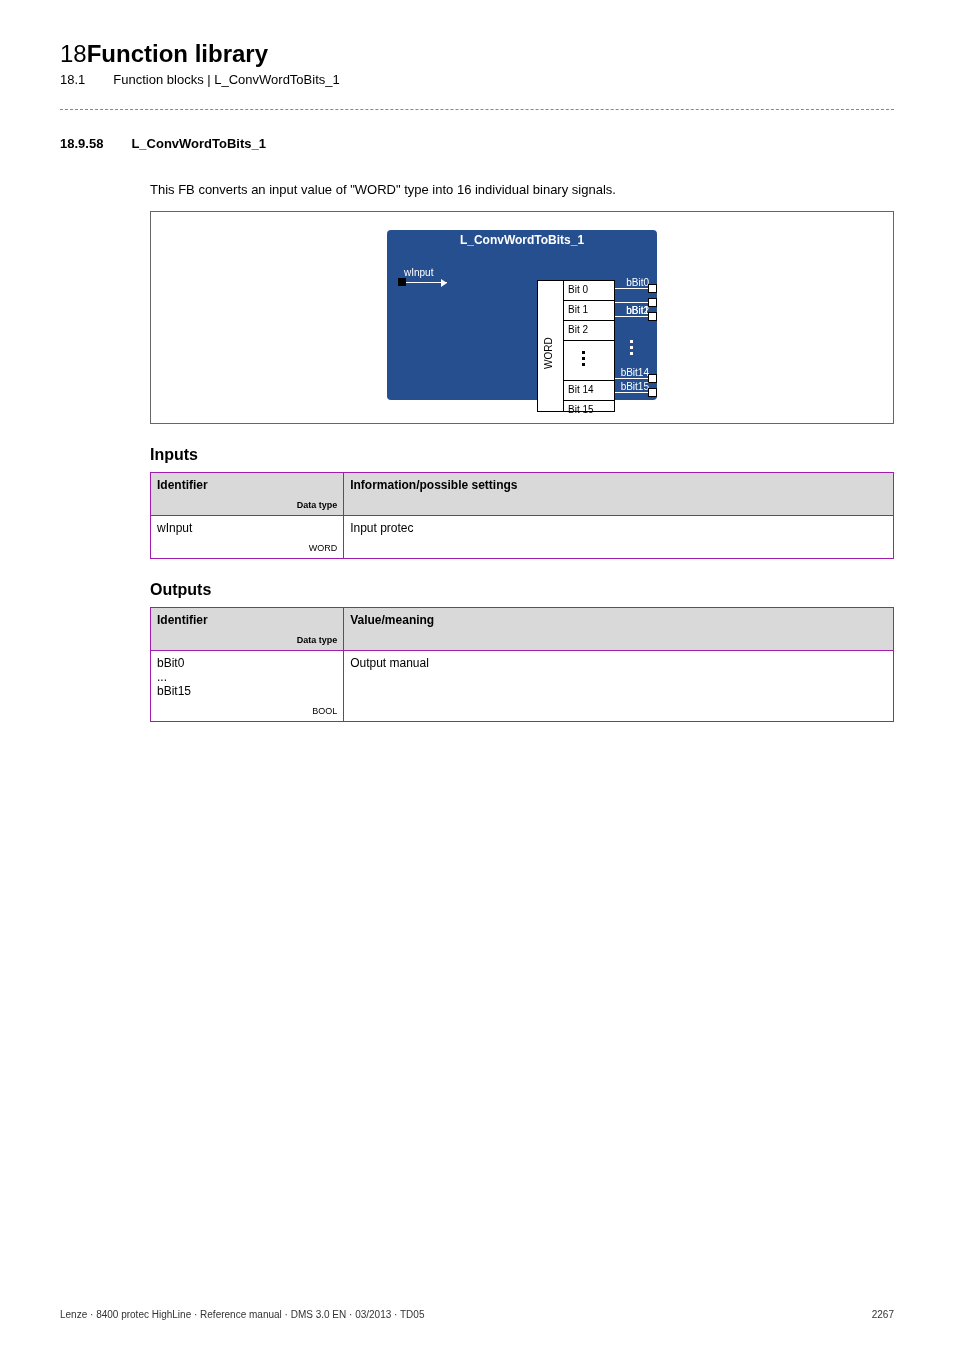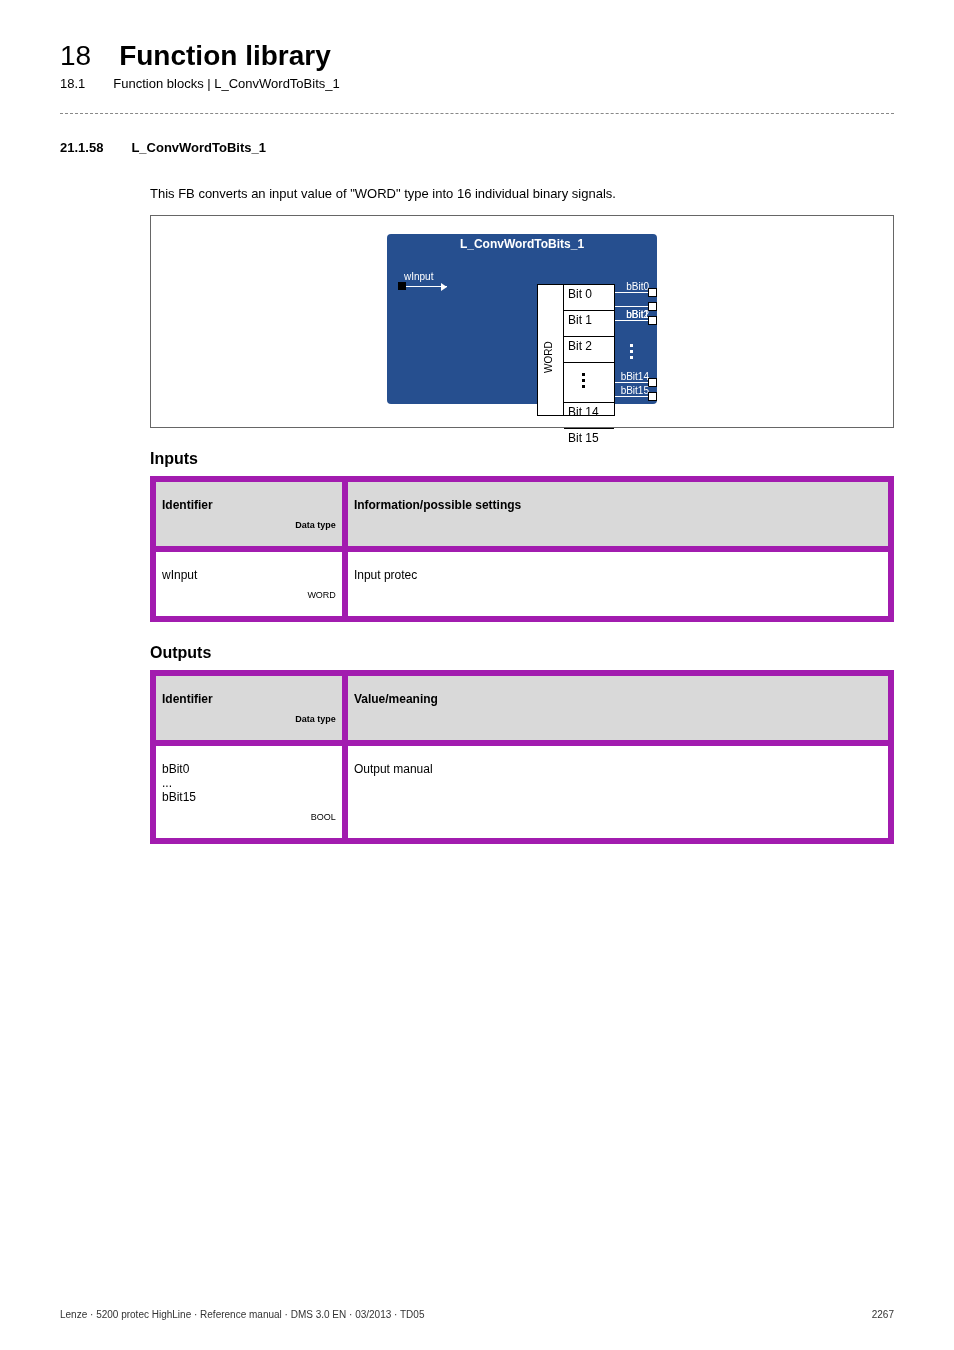--- a/index.html
+++ b/index.html
@@ -16,22 +16,21 @@
     width: 954px;
     min-height: 1350px;
     position: relative;
   }
   .header {
     margin-left: 0;
   }
   .chapter-line {
     display: flex;
     align-items: center;
-    gap: 28px;
-    font-size: 28px;
+    font-size: 24px;
   }
   .chapter-num {
     font-weight: 400;
   }
   .chapter-title {
     font-weight: 700;
   }
   .sub-line {
     display: flex;
     align-items: baseline;
@@ -188,23 +187,23 @@
     font-size: 10px;
   }
   .inner-bits-col {
     position: absolute;
     left: 26px;
     top: 0;
     width: 50px;
     height: 130px;
   }
   .bit-cell {
-    height: 26px;
+    height: 20px;
     border-bottom: 1px solid #000;
-    font-size: 12px;
+    font-size: 10px;
     padding-left: 4px;
     line-height: 18px;
     box-sizing: border-box;
   }
   .bit-cell.last { border-bottom: none; }
   .bit-gap {
     height: 40px;
     border-bottom: 1px solid #000;
     position: relative;
     box-sizing: border-box;
@@ -224,22 +223,22 @@
     margin-bottom: 8px;
   }
 
   
   table.io {
     width: 100%;
     border-collapse: collapse;
     font-size: 12px;
   }
   table.io th, table.io td {
-    border: 6px solid #a21caf;
-    padding: 16px 6px;
+    border: 1px solid #a21caf;
+    padding: 5px 6px;
     text-align: left;
     vertical-align: top;
   }
   table.io th {
     background: #d9d9d9;
     font-weight: bold;
   }
   .col-ident { width: 26%; }
   .dtype {
     font-size: 9px;
@@ -271,21 +270,21 @@
     </div>
     <div class="sub-line">
       <span>18.1</span>
       <span>Function blocks | L_ConvWordToBits_1</span>
     </div>
   </div>
 
   <div class="dashed-sep"></div>
 
   <div class="section-line">
-    <span>21.1.58</span>
+    <span>18.9.58</span>
     <span>L_ConvWordToBits_1</span>
   </div>
 
   <div class="content-indent">
 
     <div class="desc">This FB converts an input value of "WORD" type into 16 individual binary signals.</div>
 
     <div class="diagram-outer">
       <div class="diagram-inner">
         <div class="fb-title-bar">L_ConvWordToBits_1</div>
@@ -392,17 +391,17 @@
           <span class="dtype">BOOL</span>
         </td>
         <td>Output manual</td>
       </tr>
     </tbody>
       </table>
 
   </div>
 
   <div class="footer">
-    <span>Lenze · 5200 protec HighLine · Reference manual · DMS 3.0 EN · 03/2013 · TD05</span>
+    <span>Lenze · 8400 protec HighLine · Reference manual · DMS 3.0 EN · 03/2013 · TD05</span>
     <span>2267</span>
   </div>
 
 </div>
 
 </body></html>

